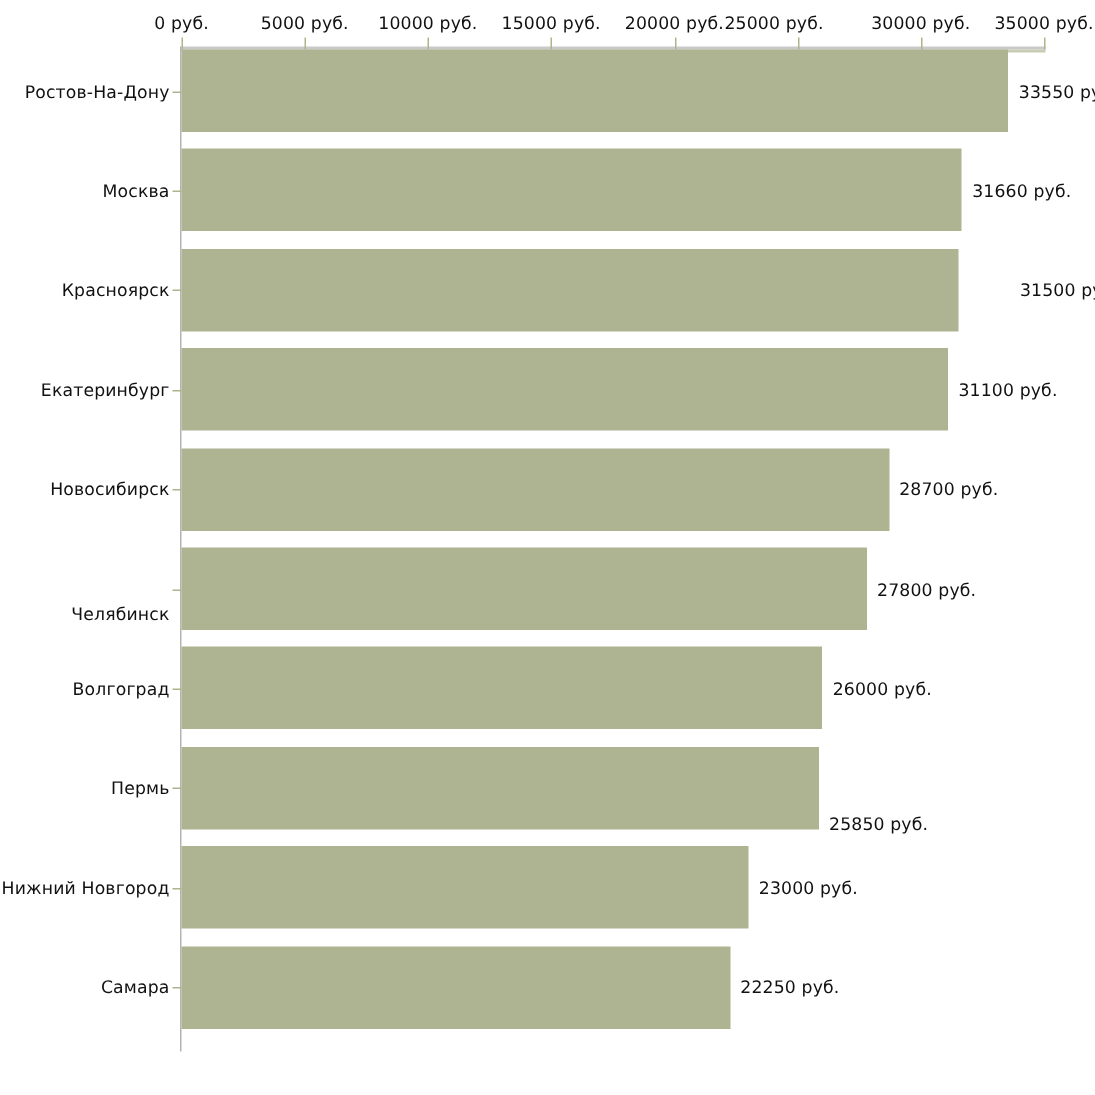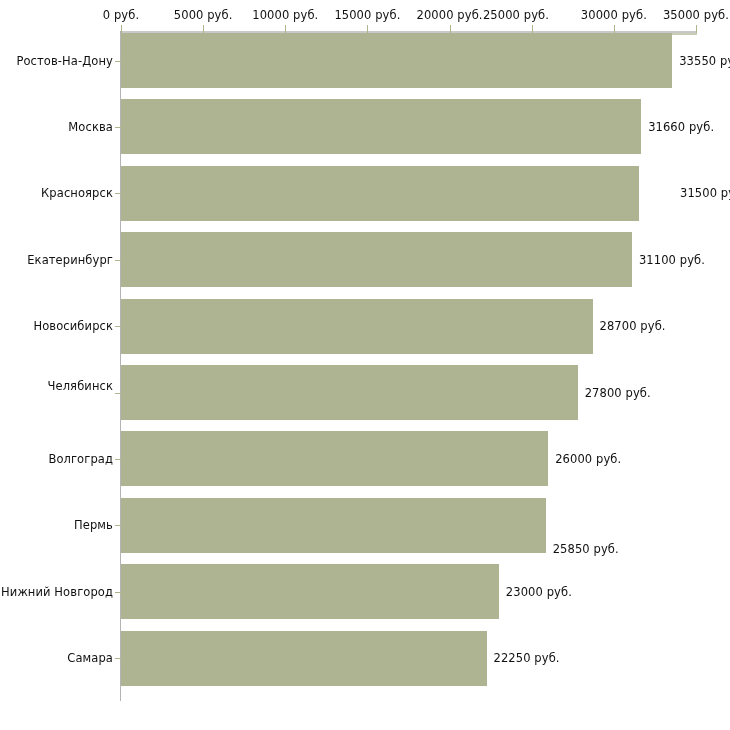--- a/index.html
+++ b/index.html
@@ -142,21 +142,21 @@
       <div class="y-tick" style="top: 592px;"></div>
       <div class="y-tick" style="top: 658px;"></div>
     </div>
 
   <div id="cat-labels">
       <div class="cat-label" style="top: 60.5px;">Ростов-На-Дону</div>
       <div class="cat-label" style="top: 126.9px; margin-left: 17px;">Москва</div>
       <div class="cat-label" style="top: 193.3px;">Красноярск</div>
       <div class="cat-label" style="top: 259.7px;">Екатеринбург</div>
       <div class="cat-label" style="top: 326.1px;">Новосибирск</div>
-      <div class="cat-label" style="top: 386px;">Челябинск</div>
+      <div class="cat-label" style="top: 409px;">Челябинск</div>
       <div class="cat-label" style="top: 458.9px;">Волгоград</div>
       <div class="cat-label" style="top: 525.3px;">Пермь</div>
       <div class="cat-label" style="top: 591.7px; text-align: center;">Нижний Новгород</div>
       <div class="cat-label" style="top: 658.1px;">Самара</div>
     </div>
 
   <div id="bars">
       <div class="bar" title="Ростов-На-Дону: 33550 ру" style="left: 121px; top: 33px; width: 551.179px; height: 55px; background: rgb(174, 179, 146);"></div>
       <div class="bar-value" style="left: 679.179px; top: 60.5px;">33550 ру</div>
       <div class="bar" title="Москва: 31660 руб." style="left: 121px; top: 99.4px; width: 520.129px; height: 55px; background: rgb(174, 179, 146);"></div>

